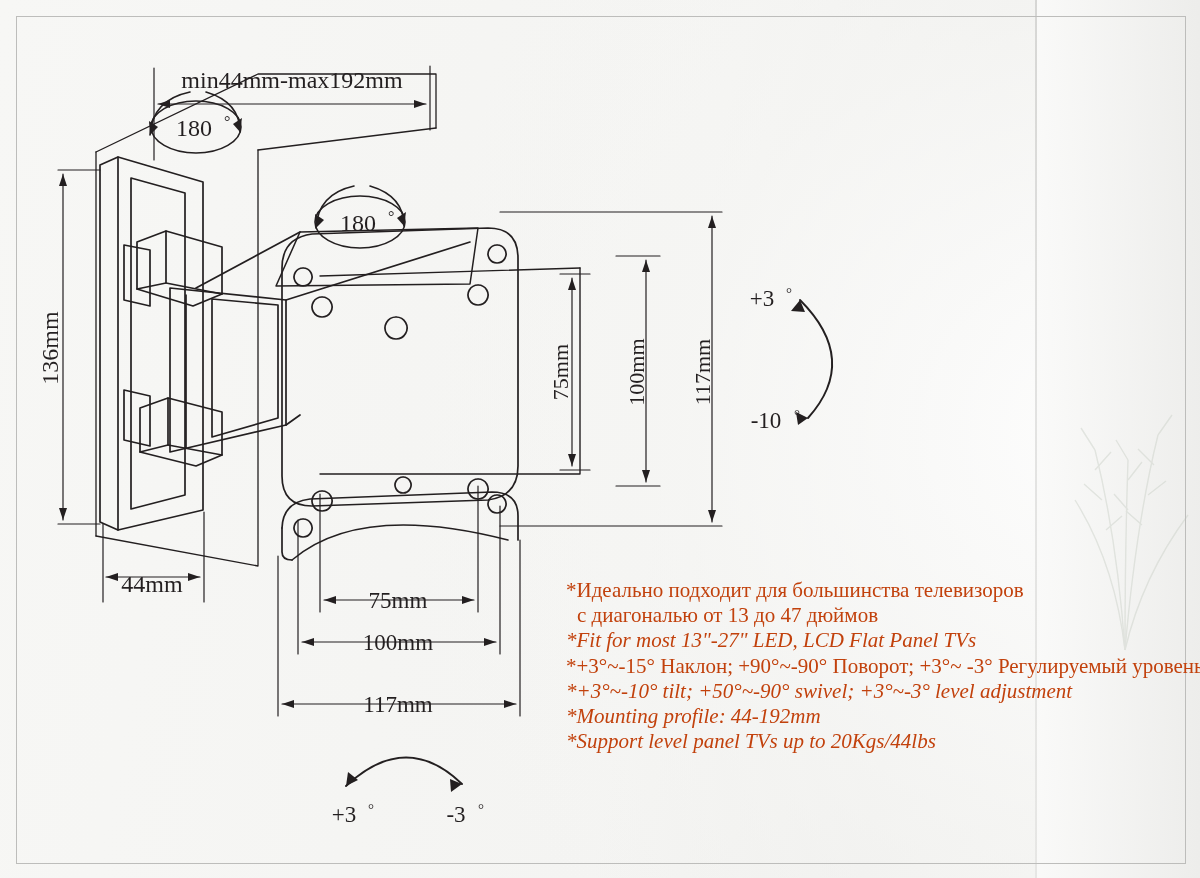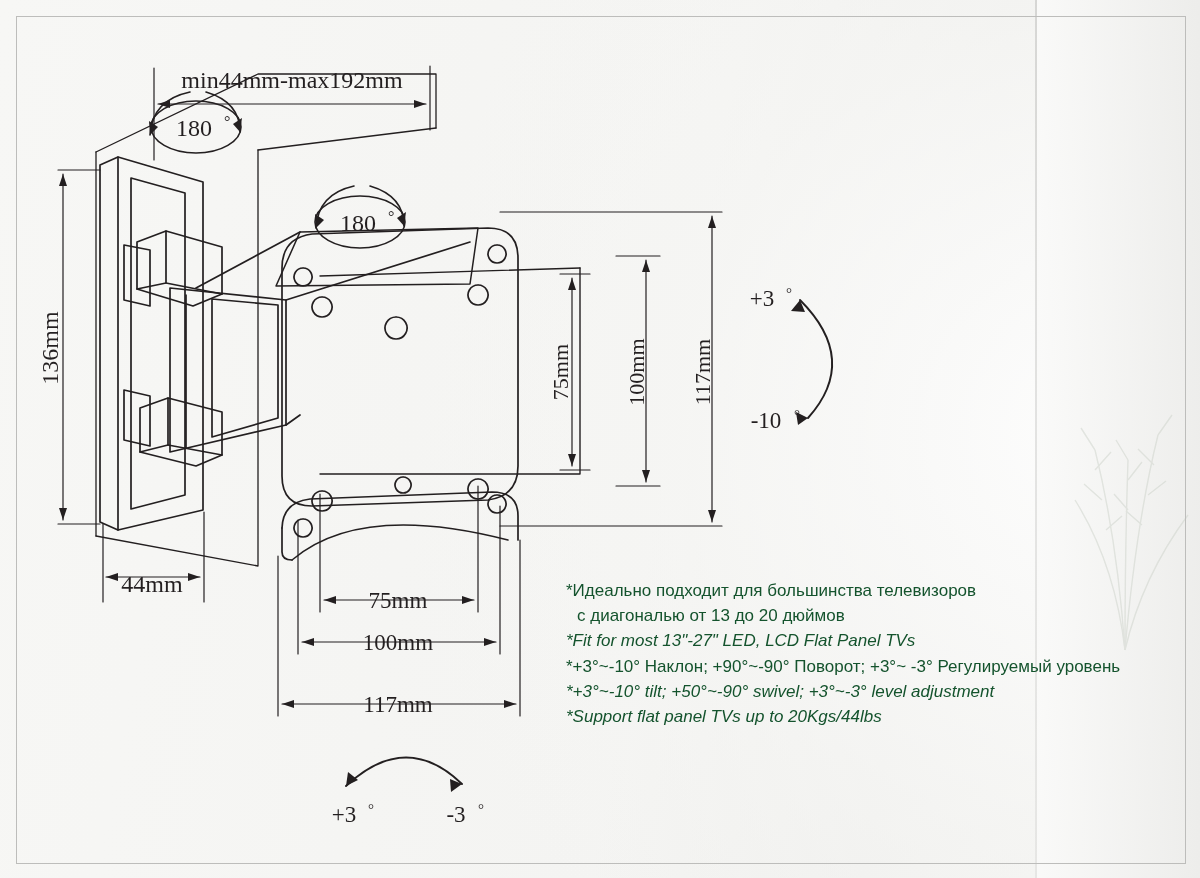--- a/index.html
+++ b/index.html
@@ -30,24 +30,24 @@
     position:absolute;left:16px;top:16px;width:1168px;height:846px;
     border:1px solid #bdbdbb;
     background:transparent;
   }
 
   
   svg.draw{position:absolute;left:0;top:0;width:1200px;height:878px;}
 
   .spec{
     position:absolute;left:566px;top:578px;width:530px;
-    font-family:Liberation Sans, sans-serif;
-    font-size:17px;
+    font-family:Liberation Serif, serif;
+    font-size:21px;
     line-height:25.2px;
-    color:#14532d;
+    color:#c2410c;
     white-space:nowrap;
   }
   .spec .it{font-style:italic;}
   .spec .ln{display:block;}
   .spec .ln.ind{padding-left:11px;}
 </style>
 </head>
 <body>
 
 <div id="stage">
@@ -276,20 +276,21 @@
 
       <g>
         <text x="456" y="822" font-size="23" text-anchor="middle">-3</text>
         <text x="478" y="814" font-size="15">°</text>
       </g>
     </g>
   </svg>
 
   <div class="spec" id="spec-list">
       <span class="ln">*Идеально подходит для большинства телевизоров</span>
-      <span class="ln ind">с диагональю от 13 до 20 дюймов</span>
+      <span class="ln ind">с диагональю от 13 до 47 дюймов</span>
       <span class="ln it">*Fit for most 13"-27" LED, LCD Flat Panel TVs</span>
-      <span class="ln">*+3°~-10° Наклон; +90°~-90° Поворот; +3°~ -3° Регулируемый уровень</span>
+      <span class="ln">*+3°~-15° Наклон; +90°~-90° Поворот; +3°~ -3° Регулируемый уровень</span>
       <span class="ln it">*+3°~-10° tilt; +50°~-90° swivel; +3°~-3° level adjustment</span>
-      <span class="ln it">*Support flat panel TVs up to 20Kgs/44lbs</span>
+      <span class="ln it">*Mounting profile: 44-192mm</span>
+      <span class="ln it">*Support level panel TVs up to 20Kgs/44lbs</span>
     </div>
 
 </div>
 
 </body></html>

